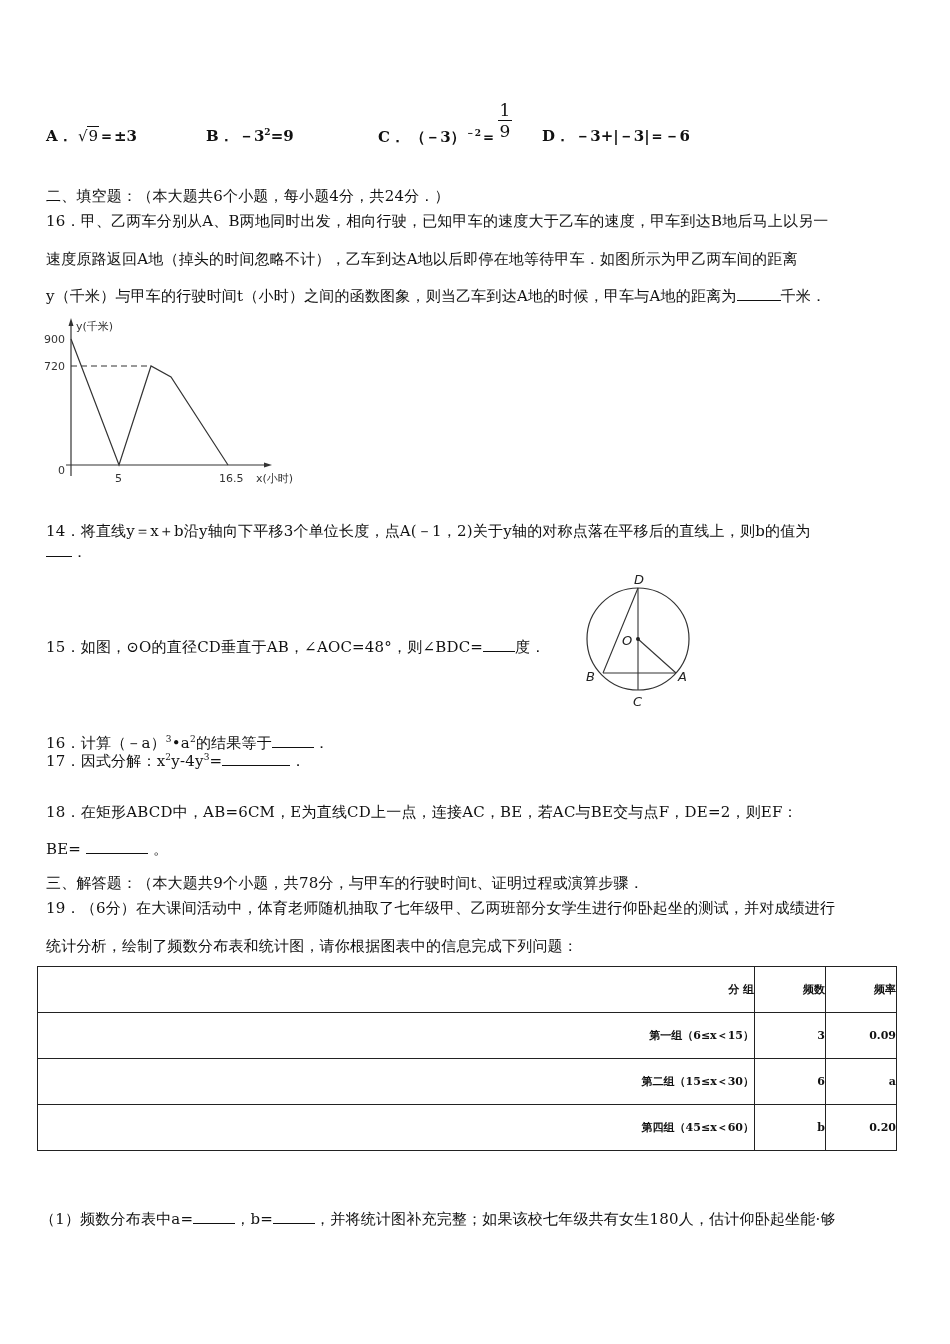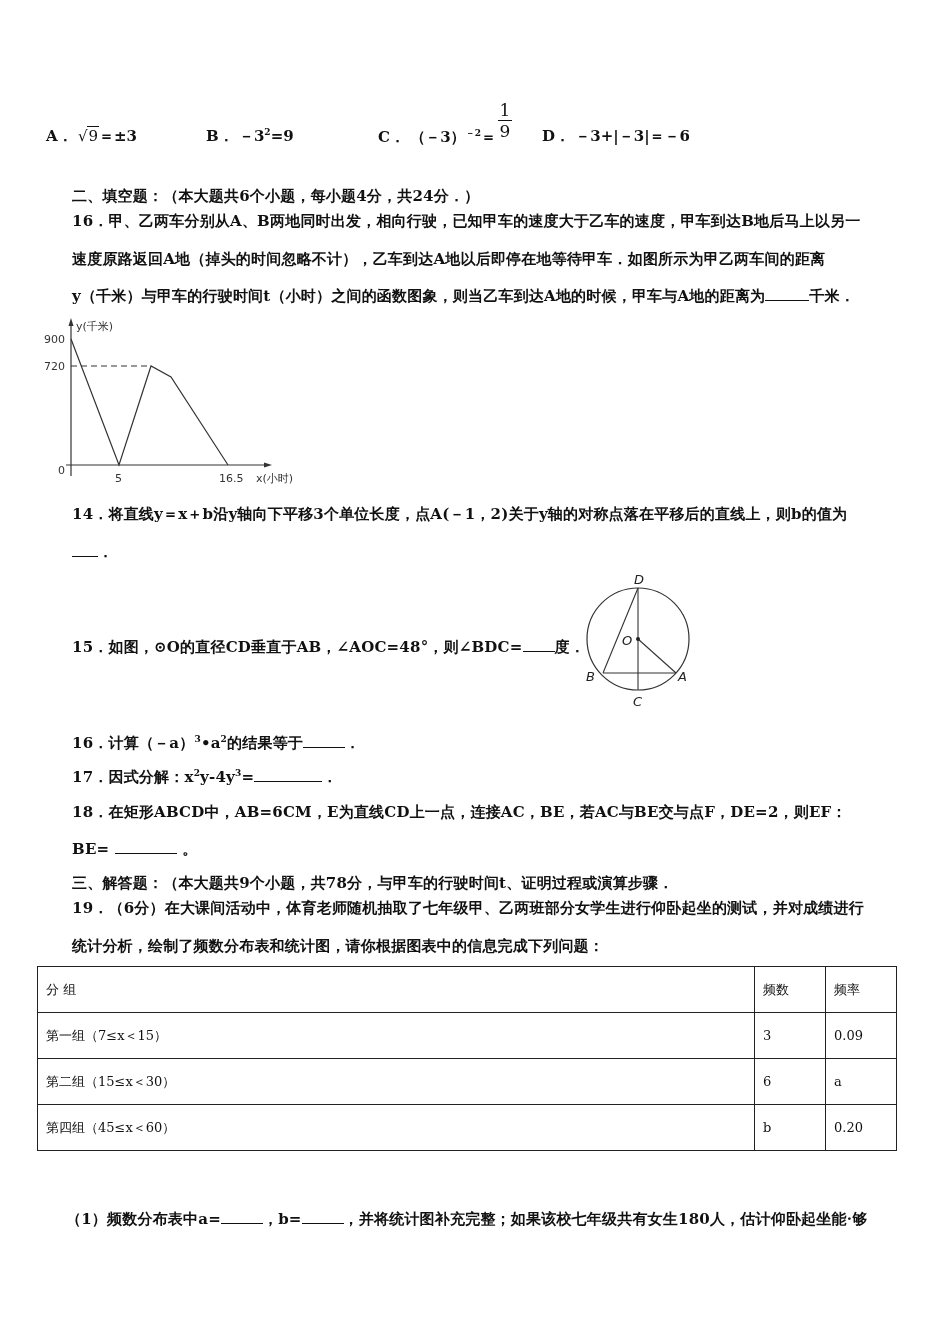--- a/index.html
+++ b/index.html
@@ -1,29 +1,29 @@
 <!DOCTYPE html>
 <html><head>
 <meta charset="utf-8">
 <style>
   html, body { margin: 0; padding: 0; background: #ffffff; }
   body { width: 950px; height: 1344px; position: relative; overflow: hidden;
          font-family: "DejaVu Serif", "Liberation Serif", serif; color: #111; }
-  .line { position: absolute; left: 46px; font-size: 15px; font-weight: bold; white-space: nowrap; letter-spacing: 0.2px; margin-left: 26px; }
+  .line { position: absolute; left: 46px; font-size: 15px; font-weight: normal; white-space: nowrap; letter-spacing: 0.2px; }
   .opt { position: absolute; top: 127px; font-size: 15px; font-weight: bold; white-space: nowrap; }
   .sup { font-size: 9px; vertical-align: super; }
   .frac { position: absolute; left: 498px; top: 100px; font-size: 17px; font-weight: normal; text-align: center; width: 14px; }
   .frac .num { display: block; border-bottom: 1px solid #111; line-height: 20px; }
   .frac .den { display: block; line-height: 20px; }
   .sqrt { font-weight: normal; }
   .sqrt .rad { border-top: 1px solid #111; padding: 0 1px; }
   .blank { display: inline-block; border-bottom: 1px solid #111; height: 12px; vertical-align: baseline; }
   svg text { font-family: "DejaVu Sans", "Liberation Sans", sans-serif; }
   table.freq { position: absolute; left: 37px; top: 966px; width: 860px; border-collapse: collapse;
-               font-size: 13px; font-weight: normal; }
+               font-size: 11px; font-weight: bold; text-align: right; }
   table.freq td { border: 1.5px solid #222; height: 45px; padding: 0 0 0 8px; vertical-align: middle; }
   table.freq td.c1 { width: 708px; }
   table.freq td.c2 { width: 62px; }
 </style>
 </head>
 <body>
 
 <div class="opt" style="left:46px;">
   <span>A．</span>
   <span class="sqrt">√<span class="rad">9</span></span><span>＝±3</span>
@@ -66,21 +66,21 @@
 
   <text x="76" y="330" font-size="11" fill="#333">y(千米)</text>
   <text x="44" y="343" font-size="11" fill="#333">900</text>
   <text x="44" y="370" font-size="11" fill="#333">720</text>
   <text x="58" y="474" font-size="11" fill="#333">0</text>
   <text x="115" y="482" font-size="11" fill="#333">5</text>
   <text x="219" y="482" font-size="11" fill="#333">16.5</text>
   <text x="256" y="482" font-size="11" fill="#333">x(小时)</text>
 </svg>
 
-<div class="line" style="top:505px;">14．将直线y＝x＋b沿y轴向下平移3个单位长度，点A(－1，2)关于y轴的对称点落在平移后的直线上，则b的值为</div>
+<div class="line" style="top:522px;">14．将直线y＝x＋b沿y轴向下平移3个单位长度，点A(－1，2)关于y轴的对称点落在平移后的直线上，则b的值为</div>
 <div class="line" style="top:543px;">
   <span class="blank" style="width:26px;"></span><span>．</span>
 </div>
 
 <div class="line" style="top:638px;">
   <span>15．如图，⊙O的直径CD垂直于AB，∠AOC=48°，则∠BDC=</span><span class="blank" style="width:32px;"></span><span>度．</span>
 </div>
 
 <svg style="position:absolute; left:570px; top:565px;" width="140" height="150" viewBox="570 565 140 150">
   <circle cx="638" cy="639" r="51" fill="none" stroke="#333" stroke-width="1.2"></circle>
@@ -93,21 +93,21 @@
   <text x="622" y="645" font-size="13" font-style="italic" fill="#222">O</text>
   <text x="586" y="681" font-size="13" font-style="italic" fill="#222">B</text>
   <text x="678" y="681" font-size="13" font-style="italic" fill="#222">A</text>
   <text x="633" y="706" font-size="13" font-style="italic" fill="#222">C</text>
 </svg>
 
 <div class="line" style="top:734px;">
   <span>16．计算（－a）</span><span class="sup">3</span><span>•a</span><span class="sup">2</span><span>的结果等于</span><span class="blank" style="width:42px;"></span><span>．</span>
 </div>
 
-<div class="line" style="top:768px;">
+<div class="line" style="top:752px;">
   <span>17．因式分解：x</span><span class="sup">2</span><span>y-4y</span><span class="sup">3</span><span>=</span><span class="blank" style="width:68px;"></span><span>．</span>
 </div>
 
 <div class="line" style="top:803px;">18．在矩形ABCD中，AB=6CM，E为直线CD上一点，连接AC，BE，若AC与BE交与点F，DE=2，则EF：</div>
 <div class="line" style="top:840px;">
   <span>BE=</span>
   <span class="blank" style="width:62px;"></span>
   <span>。</span>
 </div>
 
@@ -117,21 +117,21 @@
 <div class="line" style="top:937px;">统计分析，绘制了频数分布表和统计图，请你根据图表中的信息完成下列问题：</div>
 
 <table class="freq">
   <tbody>
       <tr>
     <td class="c1">分 组</td>
     <td class="c2">频数</td>
     <td>频率</td>
   </tr>
   <tr>
-    <td class="c1">第一组（7≤x＜15）</td>
+    <td class="c1">第一组（6≤x＜15）</td>
     <td class="c2">3</td>
     <td>0.09</td>
   </tr>
   <tr>
     <td class="c1">第二组（15≤x＜30）</td>
     <td class="c2">6</td>
     <td>a</td>
   </tr>
   <tr>
     <td class="c1">第四组（45≤x＜60）</td>

